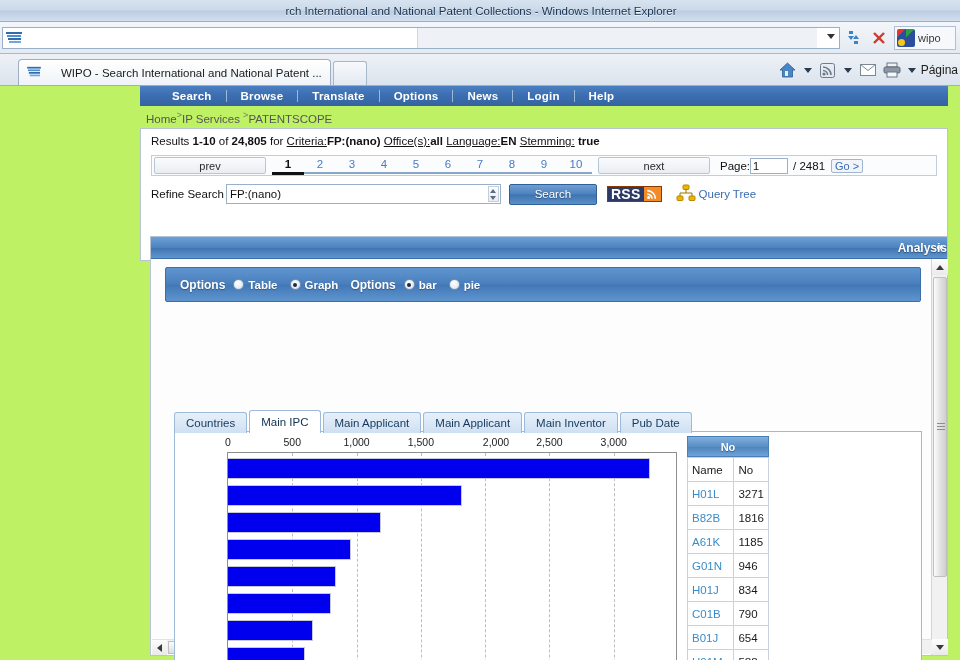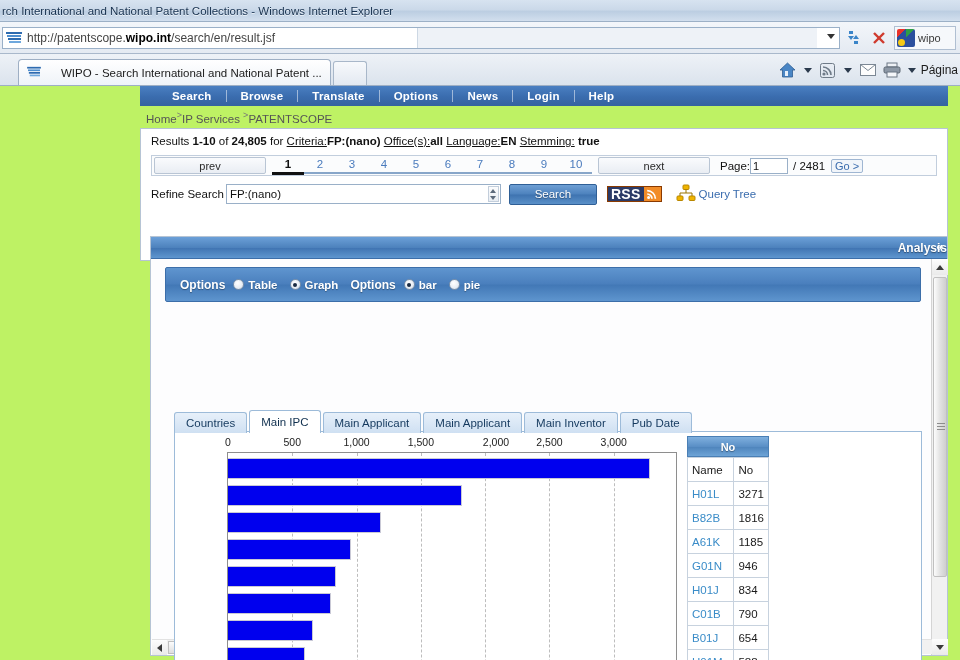--- a/index.html
+++ b/index.html
@@ -9,21 +9,21 @@
     overflow: hidden;
     font-family: "Liberation Sans", sans-serif;
     background: #ffffff;
   }
 
   
   .titlebar {
     position: absolute; left: 0; top: 0; width: 960px; height: 22px;
     background: linear-gradient(to bottom, #d7e3f0 0%, #cbd9e9 45%, #bccee2 55%, #d2dfee 100%);
     border-bottom: 1px solid #9cb0c6;
-    display: flex; align-items: center;
+    display: flex; align-items: center; justify-content: center;
   }
   .titlebar-text {
     font-size: 11.5px; color: #17314f; padding-left: 2px;
     white-space: nowrap; text-shadow: 0 1px 0 rgba(255,255,255,.7);
   }
 
   
   .addrbar {
     position: absolute; left: 0; top: 22px; width: 960px; height: 32px;
     background: linear-gradient(to bottom, #f3f6fa 0%, #e4eaf2 100%);
@@ -366,21 +366,20 @@
 <div class="addrbar">
   <div class="addr-input">
     <span class="ie-logo">
       <svg width="16" height="14" viewBox="0 0 16 14">
         <rect x="0" y="1" width="16" height="2" fill="#2e6bb0"></rect>
         <rect x="1" y="4" width="14" height="2" fill="#4f8fd0"></rect>
         <rect x="2" y="7" width="13" height="2" fill="#2e6bb0"></rect>
         <rect x="3" y="10" width="12" height="2" fill="#6fa8dd"></rect>
       </svg>
     </span>
-    <span class="addr-url"><span>http://patentscope.</span><b>wipo.int</b><span>/search/en/result.jsf</span></span>
     <div class="addr-search"></div>
     <div class="addr-caret"></div>
   </div>
   <div class="addr-btn">
     <svg width="15" height="15" viewBox="0 0 15 15">
       <path d="M3 4 L7 4 L7 1 L3 1 Z" fill="#3a84c8"></path>
       <path d="M2 6 L8 6 L5 10 Z" fill="#3a84c8"></path>
       <path d="M12 11 L8 11 L8 14 L12 14 Z" fill="#3a84c8"></path>
       <path d="M13 9 L7 9 L10 5 Z" fill="#3a84c8"></path>
     </svg>

